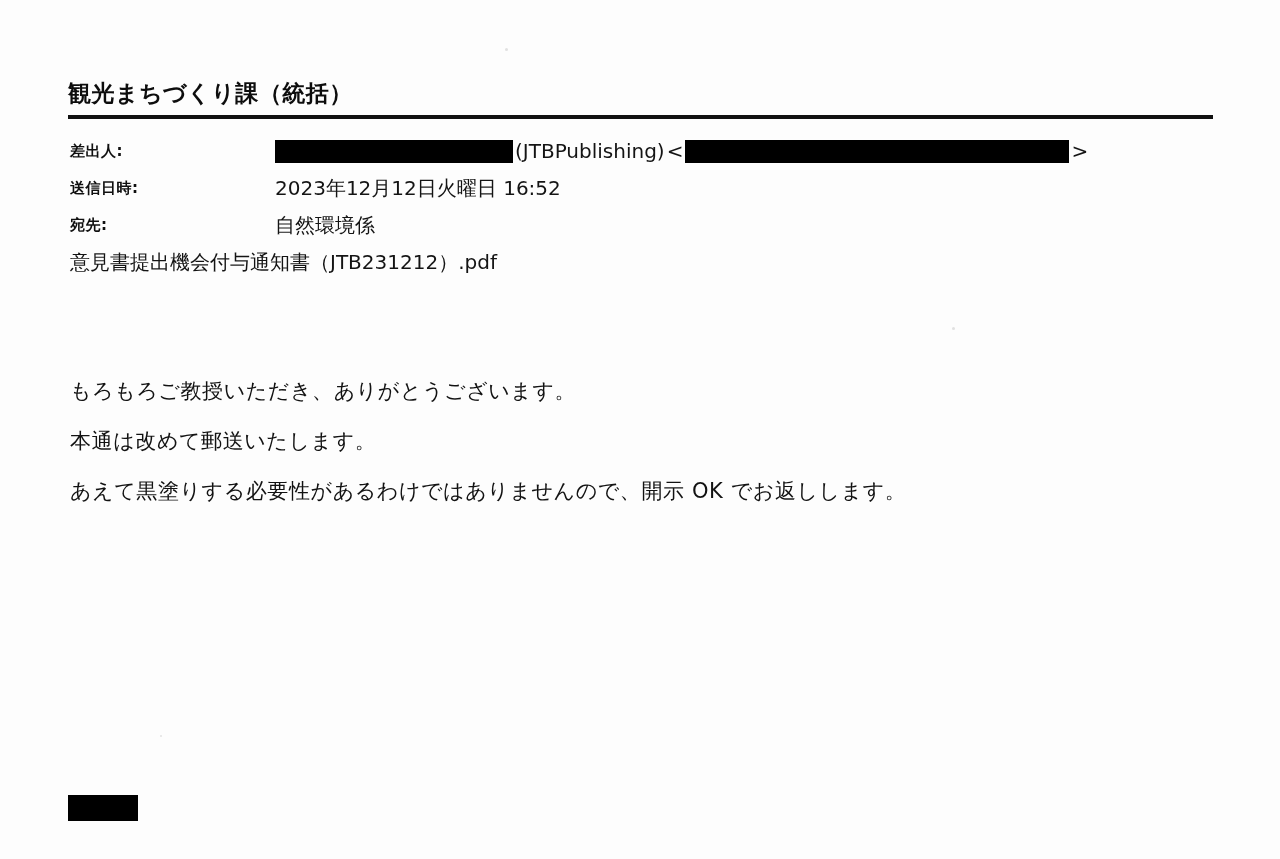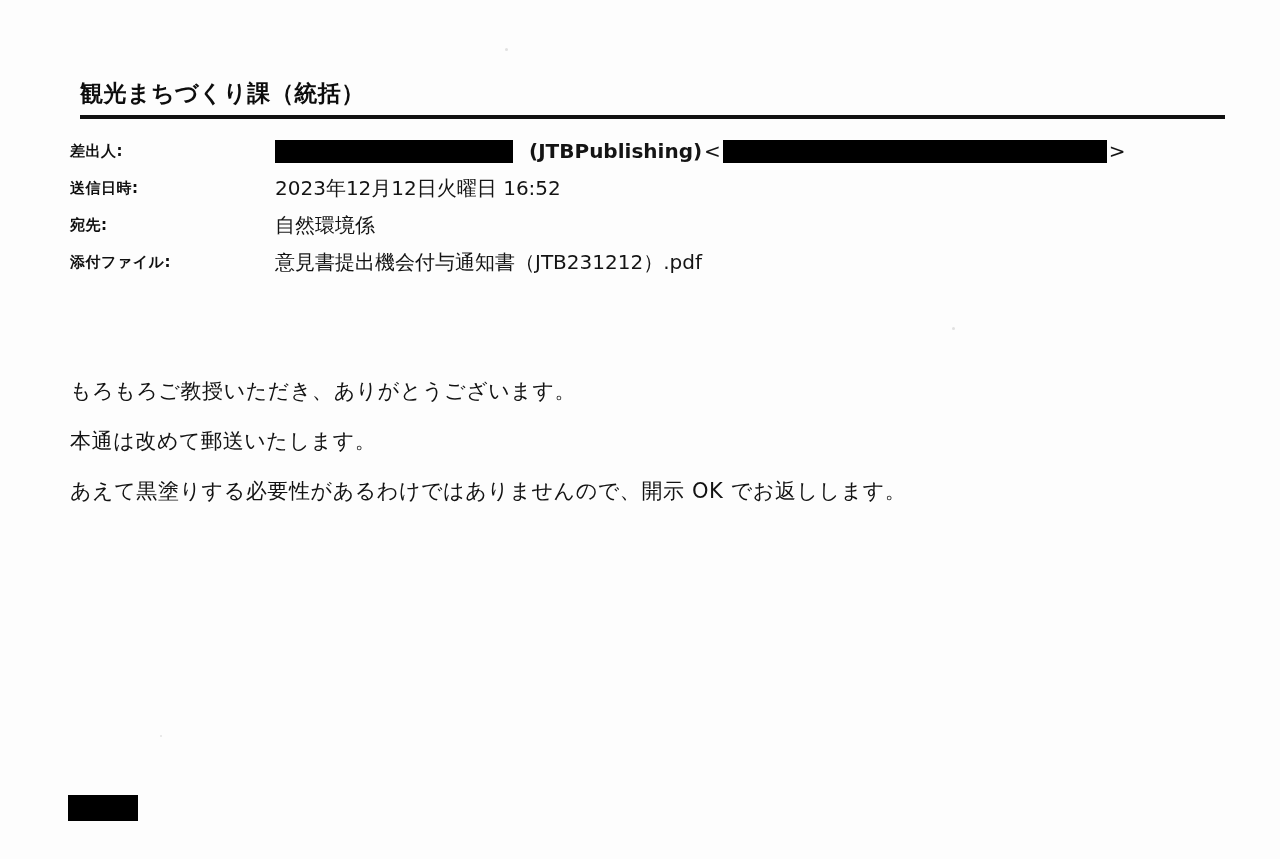--- a/index.html
+++ b/index.html
@@ -27,21 +27,21 @@
   .speck {
     position: absolute;
     background: #cfcfcf;
     border-radius: 50%;
     opacity: .6;
   }
 
   
   .doc-header {
     position: absolute;
-    left: 80px;
+    left: 68px;
     top: 78px;
     width: 1145px;
   }
   .doc-header-title {
     font-size: 23px;
     font-weight: bold;
     letter-spacing: .5px;
     color: #0d0d0d;
     padding-bottom: 6px;
   }
@@ -95,22 +95,21 @@
     height: 26px;
     width: 70px;
   }
 
   .angle {
     font-size: 20px;
     padding: 0 2px;
     color: #141414;
   }
   .org-paren {
-    padding-left: 16px;
-    font-weight: bold;
+    padding-left: 2px;
   }
 
   
   .body-text {
     position: absolute;
     left: 70px;
     top: 380px;
     width: 1130px;
     font-size: 21px;
     line-height: 1.05;
@@ -162,21 +161,20 @@
       <div class="meta-value">2023年12月12日火曜日 16:52</div>
     </div>
 
     <div class="meta-row">
       <div class="meta-label">宛先:</div>
       <div class="meta-value">自然環境係</div>
     </div>
 
 
     <div class="meta-row">
-      <div class="meta-label">添付ファイル:</div>
       <div class="meta-value">意見書提出機会付与通知書（JTB231212）.pdf</div>
     </div>
 
   </div>
 
   <div class="body-text">
     <p class="para">もろもろご教授いただき、ありがとうございます。</p>
     <p class="para">本通は改めて郵送いたします。</p>
     <p class="para">あえて黒塗りする必要性があるわけではありませんので、開示 OK でお返しします。</p>
   </div>

